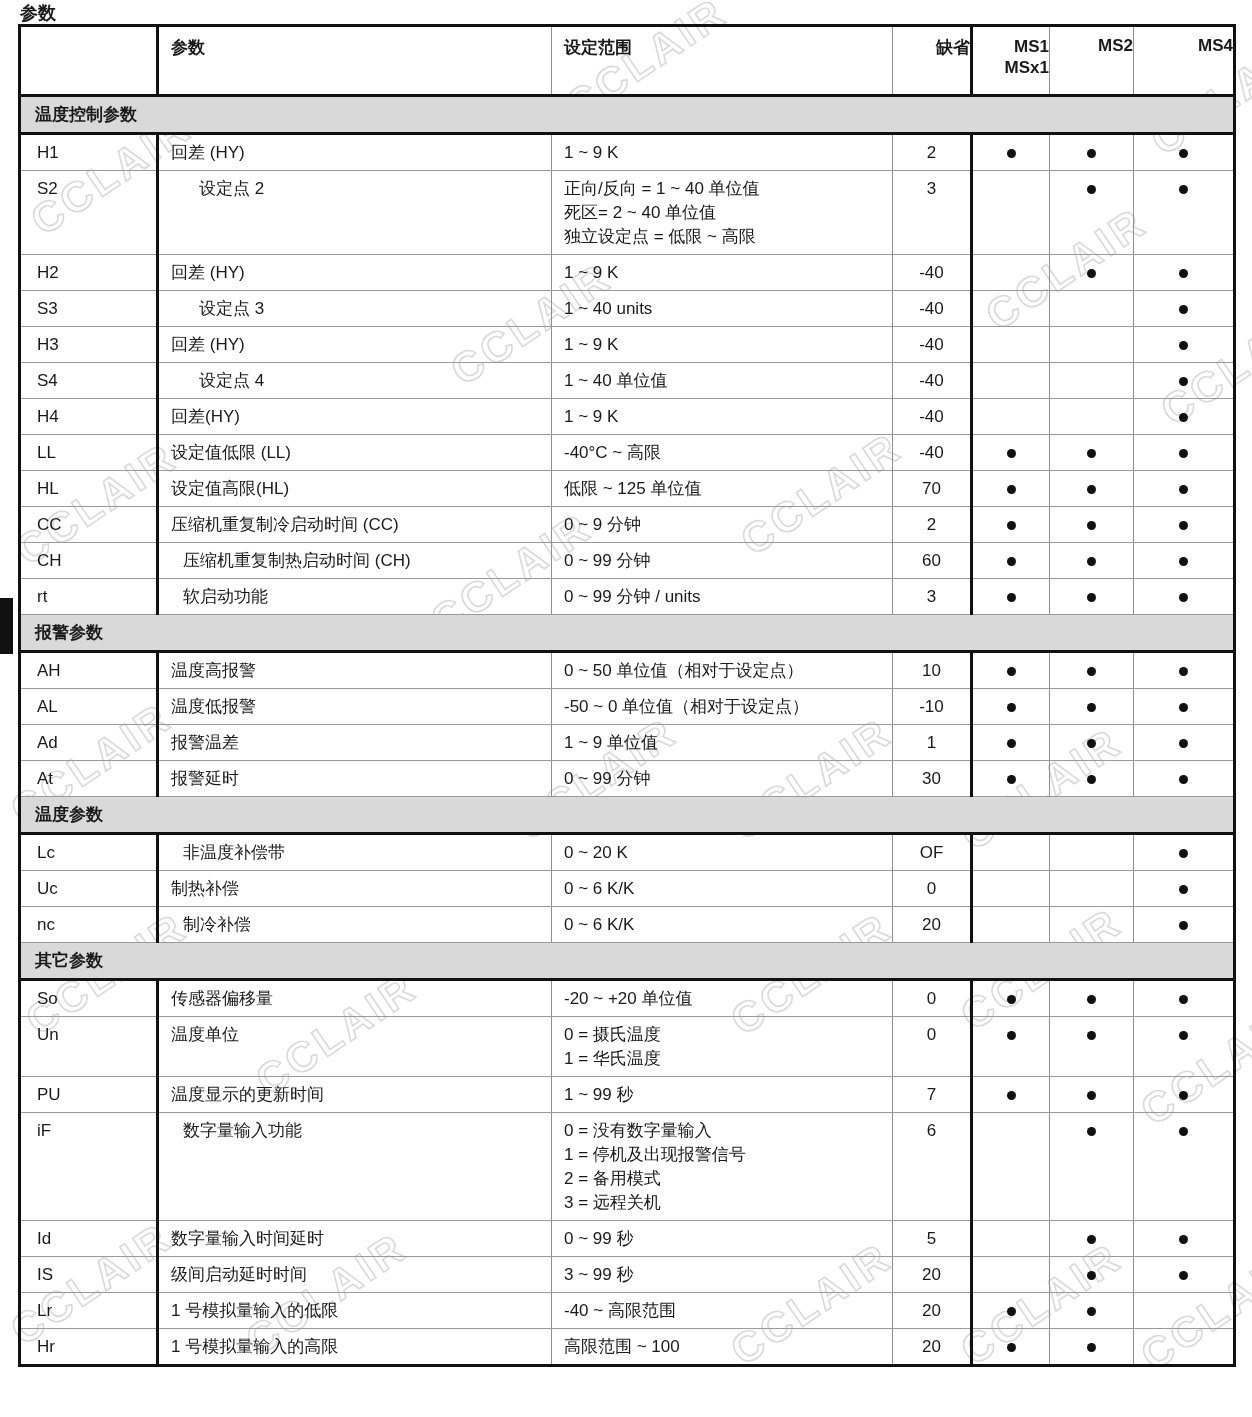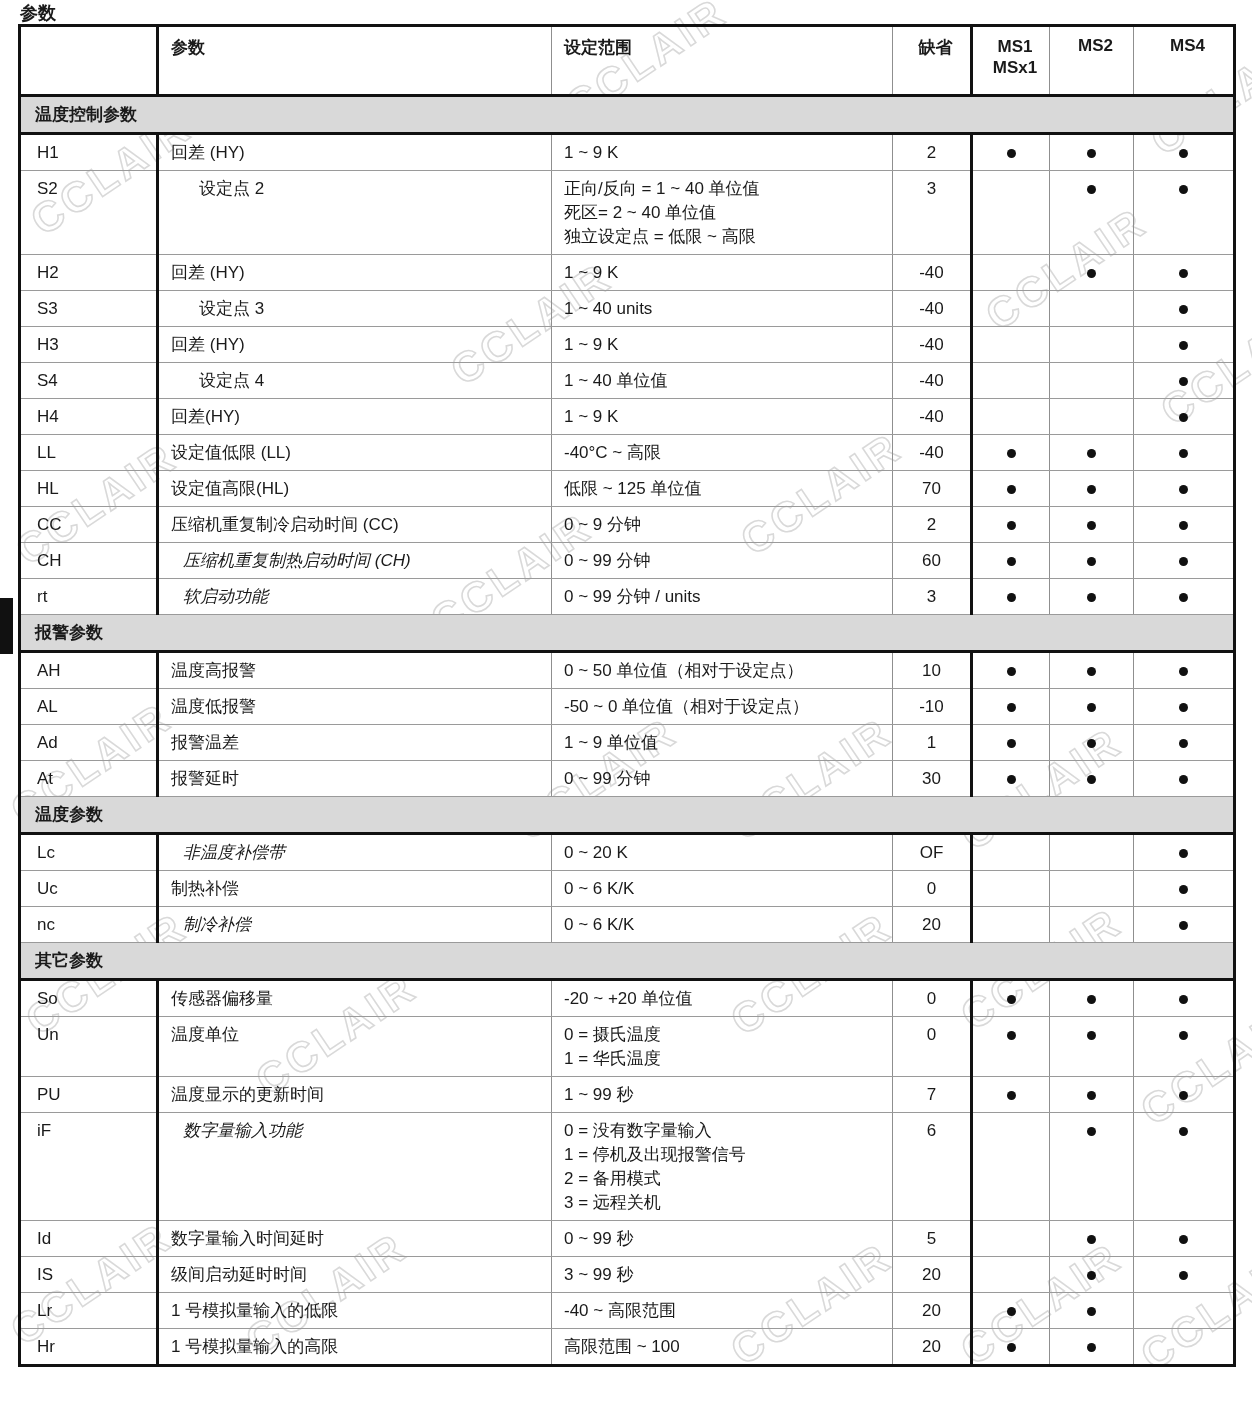--- a/index.html
+++ b/index.html
@@ -21,36 +21,36 @@
   table.params col.c1 { width:138px; } table.params col.c2 { width:394px; }
   table.params col.c3 { width:341px; } table.params col.c4 { width:79px; }
   table.params col.c5 { width:78px; }  table.params col.c6 { width:84px; }
   table.params col.c7 { width:101px; }
 
   table.params { border:3px solid #111; }
   th, td { font-size:17px; vertical-align:top; background:transparent; }
 
   thead th { height:70px; padding:9px 10px 0 12px; text-align:left; font-weight:bold;
     border-bottom:3px solid #111; }
-  thead th.center { text-align:center; padding-left:8px; padding-right:0; }
+  thead th.center { text-align:right; padding-left:8px; padding-right:0; }
   thead th .h2line { display:block; line-height:21px; }
 
   .b-thick-r { border-right:3px solid #111 !important; }
   .b-thin-r  { border-right:1.5px solid #8f8f8f; }
 
   tbody td { border-bottom:1.5px solid #9a9a9a; padding:6px 10px 5px 12px; line-height:24px; }
   tbody td.code { padding-left:16px; }
   tbody td.def  { text-align:center; padding-left:2px; padding-right:2px; }
   tbody td.dotc { text-align:center; padding:0; }
   .dot { width:9px; height:9px; border-radius:50%; background:#111; display:inline-block; margin-top:14px; }
 
   tr.section-row td { background:#d9d9d9; font-weight:bold; border-top:1px solid #0ea5e9;
     border-bottom:3px solid #111; padding:6px 10px 6px 14px; line-height:23px; }
 
-  .ind-1 { padding-left:24px !important;font-style:italic; }
+  .ind-1 { padding-left:24px !important; }
   .ind-2 { padding-left:40px !important; }
   .rangeline { display:block; }
 
   .footnote { position:absolute; left:20px; top:1452px; width:1220px; font-size:17px;
     line-height:22px; z-index:2; }
 </style>
 </head>
 <body>
 
 <div class="page">

